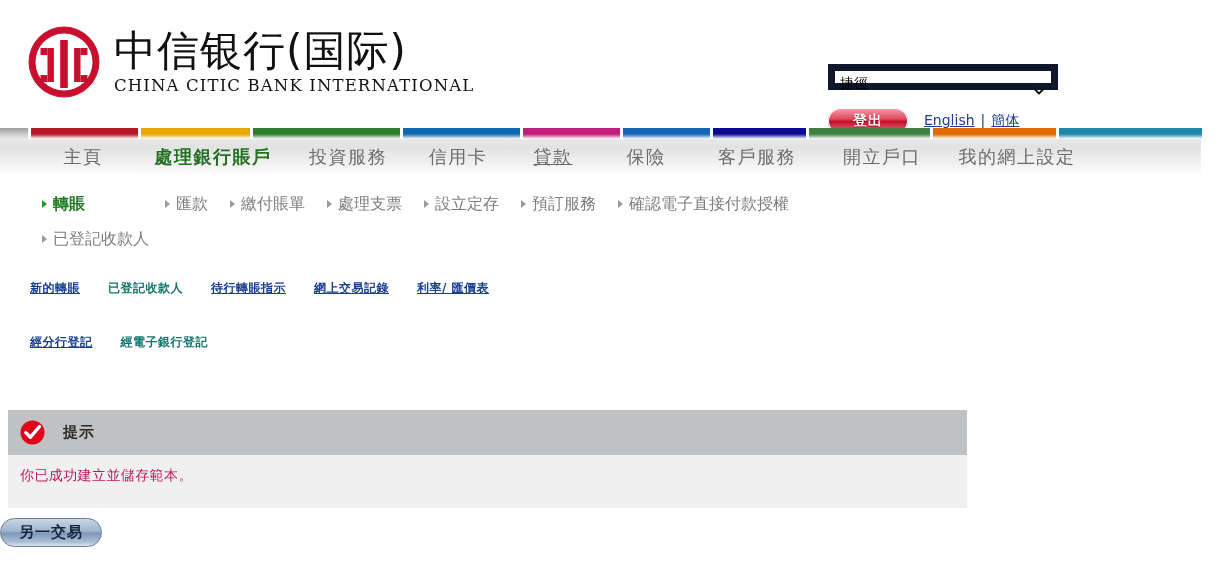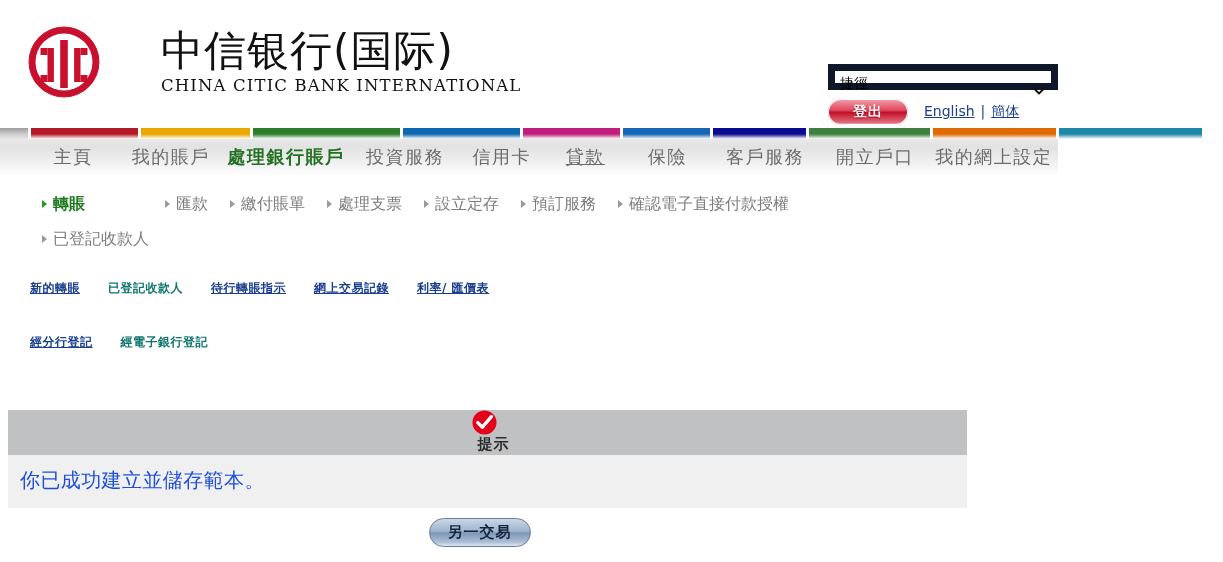--- a/index.html
+++ b/index.html
@@ -23,21 +23,20 @@
     position: relative;
     height: 128px;
     background: #ffffff;
   }
   .logo-block {
     position: absolute;
     left: 28px;
     top: 26px;
     display: flex;
     align-items: flex-start;
-    gap: 47px;
   }
   .logo-mark {
     width: 72px;
     height: 72px;
     flex: 0 0 72px;
     position: relative;
   }
   .logo-text-wrap {
     margin-left: 14px;
     padding-top: 2px;
@@ -84,21 +83,21 @@
   }
   .shortcut-select .sel-val { display: block; }
   .shortcut-select .chev {
     position: absolute;
     right: 6px;
     top: 7px;
     width: 12px;
     height: 8px;
   }
   .topright-row2 {
-    margin-top: 9px;
+    margin-top: 18px;
     display: flex;
     align-items: center;
   }
   .logout-btn {
     width: 80px;
     height: 26px;
     border-radius: 13px;
     border: none;
     background:
       linear-gradient(180deg, #f3a3ae 0%, #e04a5e 42%, #c3102a 52%, #e0697a 90%, #f7c3cb 100%);
@@ -137,21 +136,21 @@
   }
   .cbar {
     height: 11px;
     margin-right: 3px;
   }
   .cbar:last-child { margin-right: 0; }
 
   
   .mainnav {
     height: 36px;
-    width: 1058px;
+    width: 1201px;
     background: linear-gradient(180deg, #e9e9e9 0%, #e2e2e2 22%, #efefef 62%, #fdfdfd 100%);
     display: flex;
     align-items: center;
     box-sizing: border-box;
   }
   .navitem {
     height: 36px;
     display: flex;
     align-items: center;
     justify-content: center;
@@ -224,52 +223,51 @@
     top: 410px;
     width: 959px;
   }
   .msg-head {
     height: 45px;
     background: #bfc1c3;
     display: flex;
     align-items: center;
     padding-left: 12px;
     box-sizing: border-box;
-    flex-direction: column;
   }
   .tick-icon {
     width: 25px;
     height: 25px;
     flex: 0 0 25px;
     margin-right: 18px;
   }
   .msg-title {
     font-size: 15px;
     font-weight: bold;
     color: #2b2b2b;
     letter-spacing: 1px;
   }
   .msg-body {
     background: #f0f0f0;
     height: 53px;
     padding: 12px 0 0 12px;
     box-sizing: border-box;
-    font-size: 20px;
-    color: #1d4ed8;
+    font-size: 14px;
+    color: #be185d;
     letter-spacing: 0.4px;
   }
 
   
   .footerbar {
     position: absolute;
     left: 0;
     top: 518px;
     width: 967px;
     display: flex;
-    justify-content: center;
+    justify-content: flex-start;
     padding-right: 8px;
     box-sizing: border-box;
   }
   .another-btn {
     width: 102px;
     height: 29px;
     border-radius: 15px;
     border: 1px solid #6f7e92;
     background: linear-gradient(180deg, #c9d6e6 0%, #9fb4cd 45%, #7e97b6 52%, #aabfd6 85%, #dce6f1 100%);
     color: #15253d;
@@ -335,21 +333,20 @@
     <div class="cbar" style="width: 87px; background: linear-gradient(rgb(22, 102, 181) 0%, rgb(22, 102, 181) 55%, rgba(255, 255, 255, 0.42) 100%);"></div>
     <div class="cbar" style="width: 93px; background: linear-gradient(rgb(11, 11, 143) 0%, rgb(11, 11, 143) 55%, rgba(255, 255, 255, 0.42) 100%);"></div>
     <div class="cbar" style="width: 121px; background: linear-gradient(rgb(63, 127, 63) 0%, rgb(63, 127, 63) 55%, rgba(255, 255, 255, 0.42) 100%);"></div>
     <div class="cbar" style="width: 123px; background: linear-gradient(rgb(224, 106, 0) 0%, rgb(224, 106, 0) 55%, rgba(255, 255, 255, 0.42) 100%);"></div>
     <div class="cbar" style="width: 143px; background: linear-gradient(rgb(31, 135, 168) 0%, rgb(31, 135, 168) 55%, rgba(255, 255, 255, 0.42) 100%);"></div>
   </div>
 
 <div class="mainnav" id="mainnav">
     <div style="width: 28px;"></div>
     <div class="navitem" style="width: 110px;">主頁</div>
-    <div class="navitem" style="width: 112px;">我的賬戶</div>
     <div class="navitem active" style="width: 150px;">處理銀行賬戶</div>
     <div class="navitem" style="width: 120px;">投資服務</div>
     <div class="navitem" style="width: 100px;">信用卡</div>
     <div class="navitem" style="width: 90px; text-decoration: underline;">貸款</div>
     <div class="navitem" style="width: 96px;">保險</div>
     <div class="navitem" style="width: 126px;">客戶服務</div>
     <div class="navitem" style="width: 124px;">開立戶口</div>
     <div class="navitem" style="width: 146px;">我的網上設定</div>
   </div>
 

